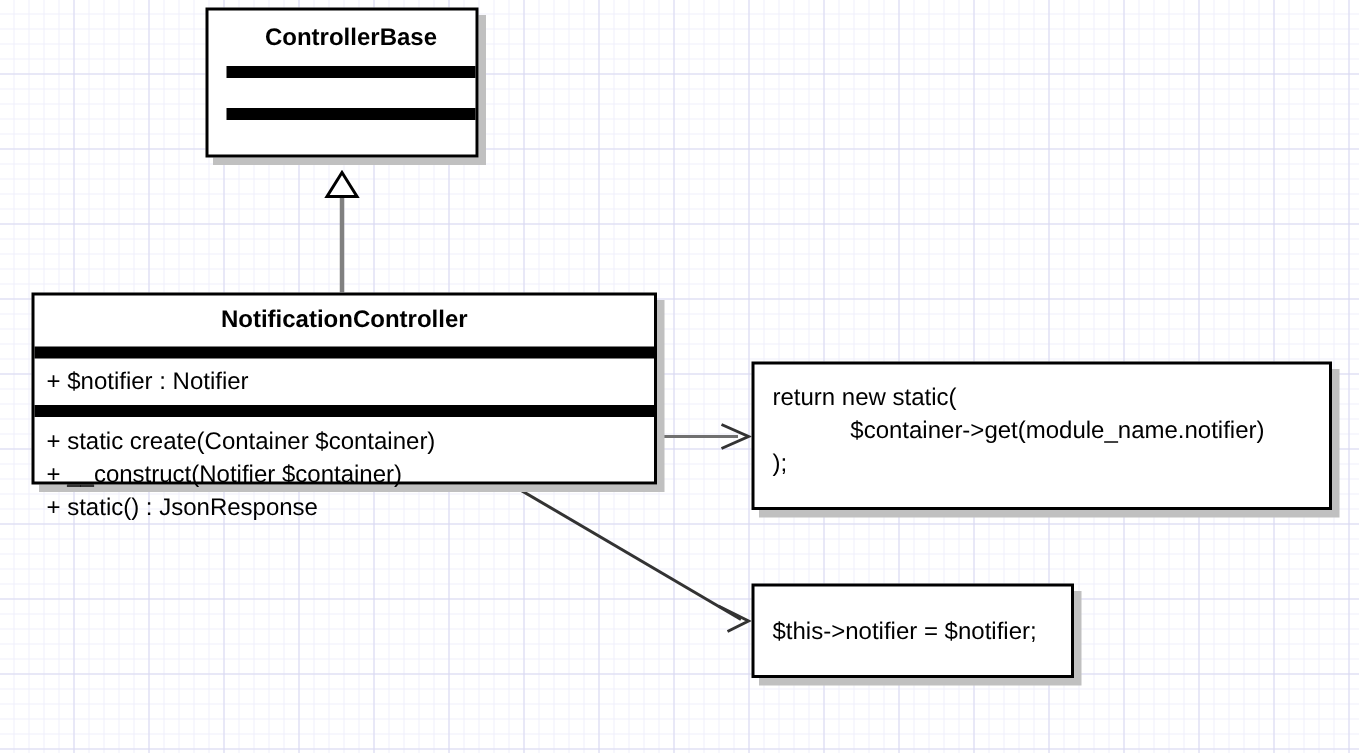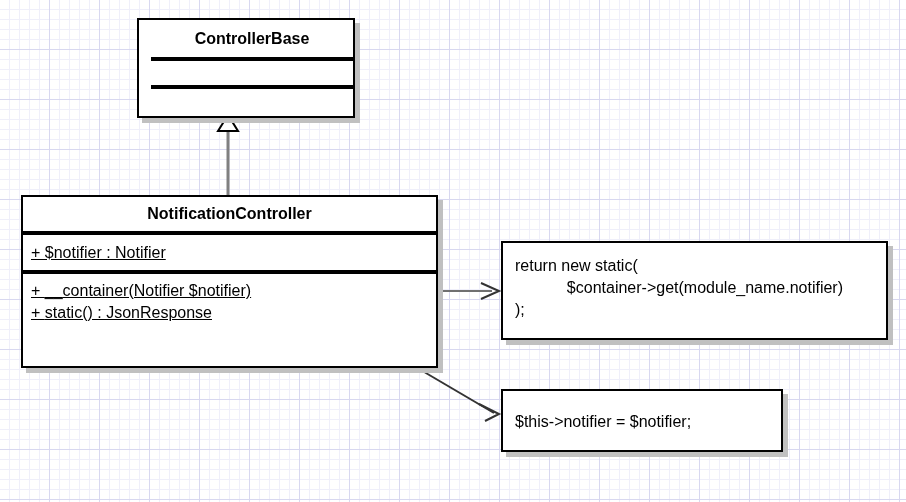--- a/index.html
+++ b/index.html
@@ -45,22 +45,21 @@
     color: #000000;
     text-align: center;
     line-height: 1;
     white-space: nowrap;
   }
   .compartment {
     box-sizing: border-box;
     overflow: hidden;
   }
   .compartment.divided {
-    border-top: 4px solid #000000;
-    text-decoration: underline;
+    border-top: 8px solid #000000;
   }
   .member {
     font-size: 16px;
     color: #000000;
     line-height: 22px;
     white-space: nowrap;
     padding-left: 8px;
   }
   .member .underline { text-decoration: underline; }
 
@@ -89,51 +88,54 @@
       <line x1="362" y1="291" x2="492" y2="291" stroke="#707070" stroke-width="2"></line>
       <polyline points="481,283 499,291 481,299" fill="none" stroke="#333333" stroke-width="2"></polyline>
     </g>
 
     <g>
       <line x1="322" y1="312" x2="494" y2="413" stroke="#333333" stroke-width="2"></line>
       <polyline points="479,404 499,414 485,421" fill="none" stroke="#333333" stroke-width="2"></polyline>
     </g>
   </svg>
 
-  <div class="uml-box" style="left:137px; top:18px; width:218px; height:100px;padding-left:12px;">
+  <div class="uml-box" style="left:137px; top:5px; width:182px; height:100px;padding-left:12px;">
     <div class="compartment" style="height:37px; display:flex; align-items:center; justify-content:center;">
       <div class="class-title">ControllerBase</div>
     </div>
     <div class="compartment divided" style="height:28px;"></div>
     <div class="compartment divided" style="height:31px;"></div>
   </div>
 
-  <div class="uml-box" style="left:21px; top:195px; width:417px; height:173px;">
+  <div class="uml-box" style="left:21px; top:195px; width:417px; height:128px;">
 
     <div class="compartment" style="height:34px; display:flex; align-items:center; justify-content:center;">
       <div class="class-title">NotificationController</div>
     </div>
 
     <div class="compartment divided" style="height:39px; display:flex; align-items:center;">
       <div class="member">+ $notifier : Notifier</div>
     </div>
 
     <div class="compartment divided" style="height:84px; padding-top:6px;">
       <div class="member">
-        <span>+ </span><span class="underline">__</span><span>container(Notifier $notifier)</span>
+        <span>+ static </span><span>create(Container $container)</span>
+      </div>
+      <div class="member">
+        <span>+ </span><span class="underline">__</span><span>construct(Notifier $container)</span>
       </div>
       <div class="member">
         <span>+ </span><span>static() : JsonResponse</span>
       </div>
     </div>
   </div>
 
   <div class="uml-box" style="left:501px; top:241px; width:387px; height:99px;">
     <div class="note-text" style="padding:12px 4px 0 12px;">return new static(</div>
     <div class="note-text" style="padding:0 0 0 12px;text-align:center;">  $container-&gt;get(module_name.notifier)</div>
     <div class="note-text" style="padding:0 0 0 12px;">);</div>
   </div>
 
-  <div class="uml-box" style="left:501px; top:389px; width:282px; height:63px;">
+  <div class="uml-box" style="left:501px; top:389px; width:215px; height:63px;">
     <div class="note-text" style="padding:20px 0 0 12px;">$this-&gt;notifier = $notifier;</div>
   </div>
 
 </div>
 
 </body></html>

